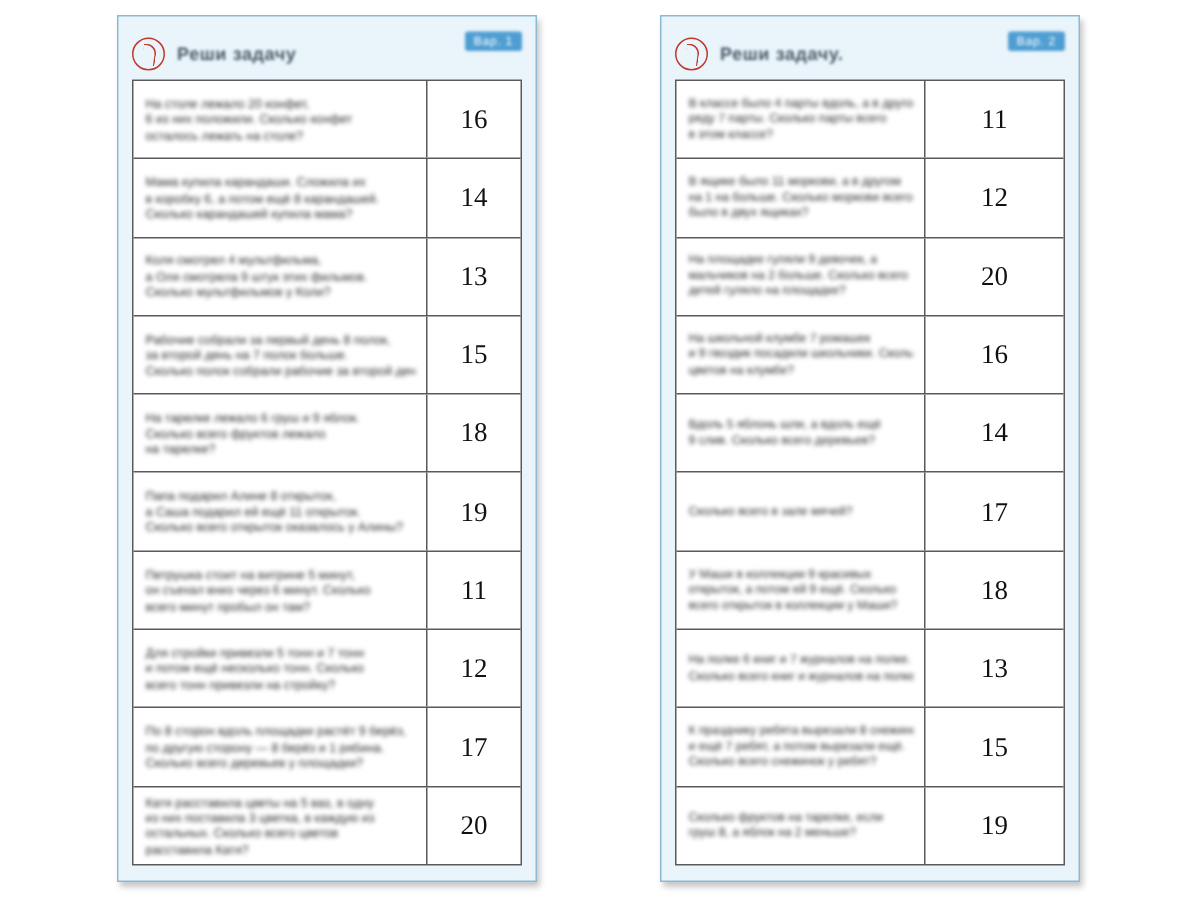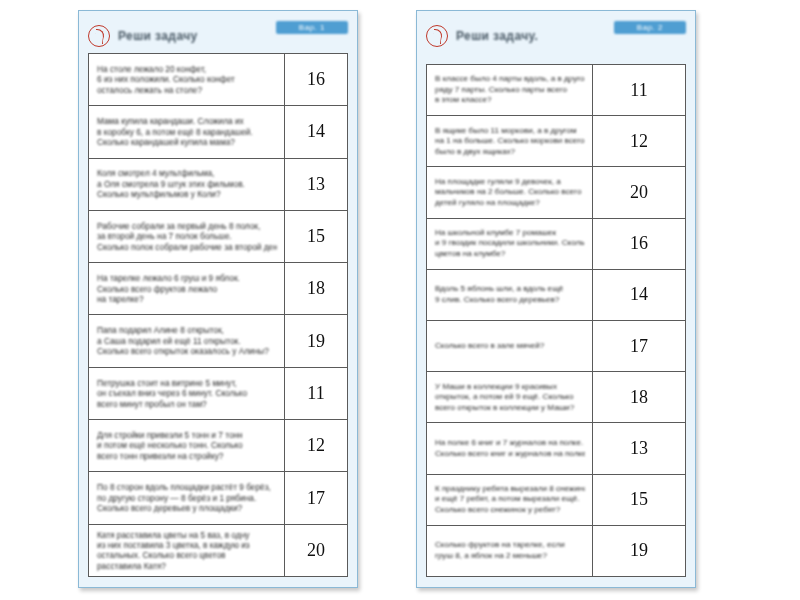--- a/index.html
+++ b/index.html
@@ -27,21 +27,21 @@
     height: 578px;
     background: #eaf4fb;
     border: 1px solid #8bb9d6;
     box-sizing: border-box;
     box-shadow: 2px 3px 4px rgba(0,0,0,0.22);
     padding: 8px 9px 10px 9px;
     display: flex;
     flex-direction: column;
   }
   .worksheet.left  { left: 78px; }
-  .worksheet.right { left: 416px; gap: 11px; }
+  .worksheet.right { left: 440px; }
 
   
   .ws-header {
     position: relative;
     height: 34px;
     flex: 0 0 auto;
     display: flex;
     align-items: center;
   }
   .ws-logo {
@@ -74,21 +74,21 @@
     white-space: nowrap;
     font-weight: 600;
   }
   .ws-badge {
     position: absolute;
     right: 0;
     top: 2px;
     background: #4f9ed2;
     color: #ffffff;
     font-size: 8px;
-    padding: 2px 23px;
+    padding: 2px 6px;
     border-radius: 2px;
     filter: blur(0.9px);
     letter-spacing: 0.5px;
   }
 
   
   .ws-table {
     flex: 1 1 auto;
     display: flex;
     flex-direction: column;

